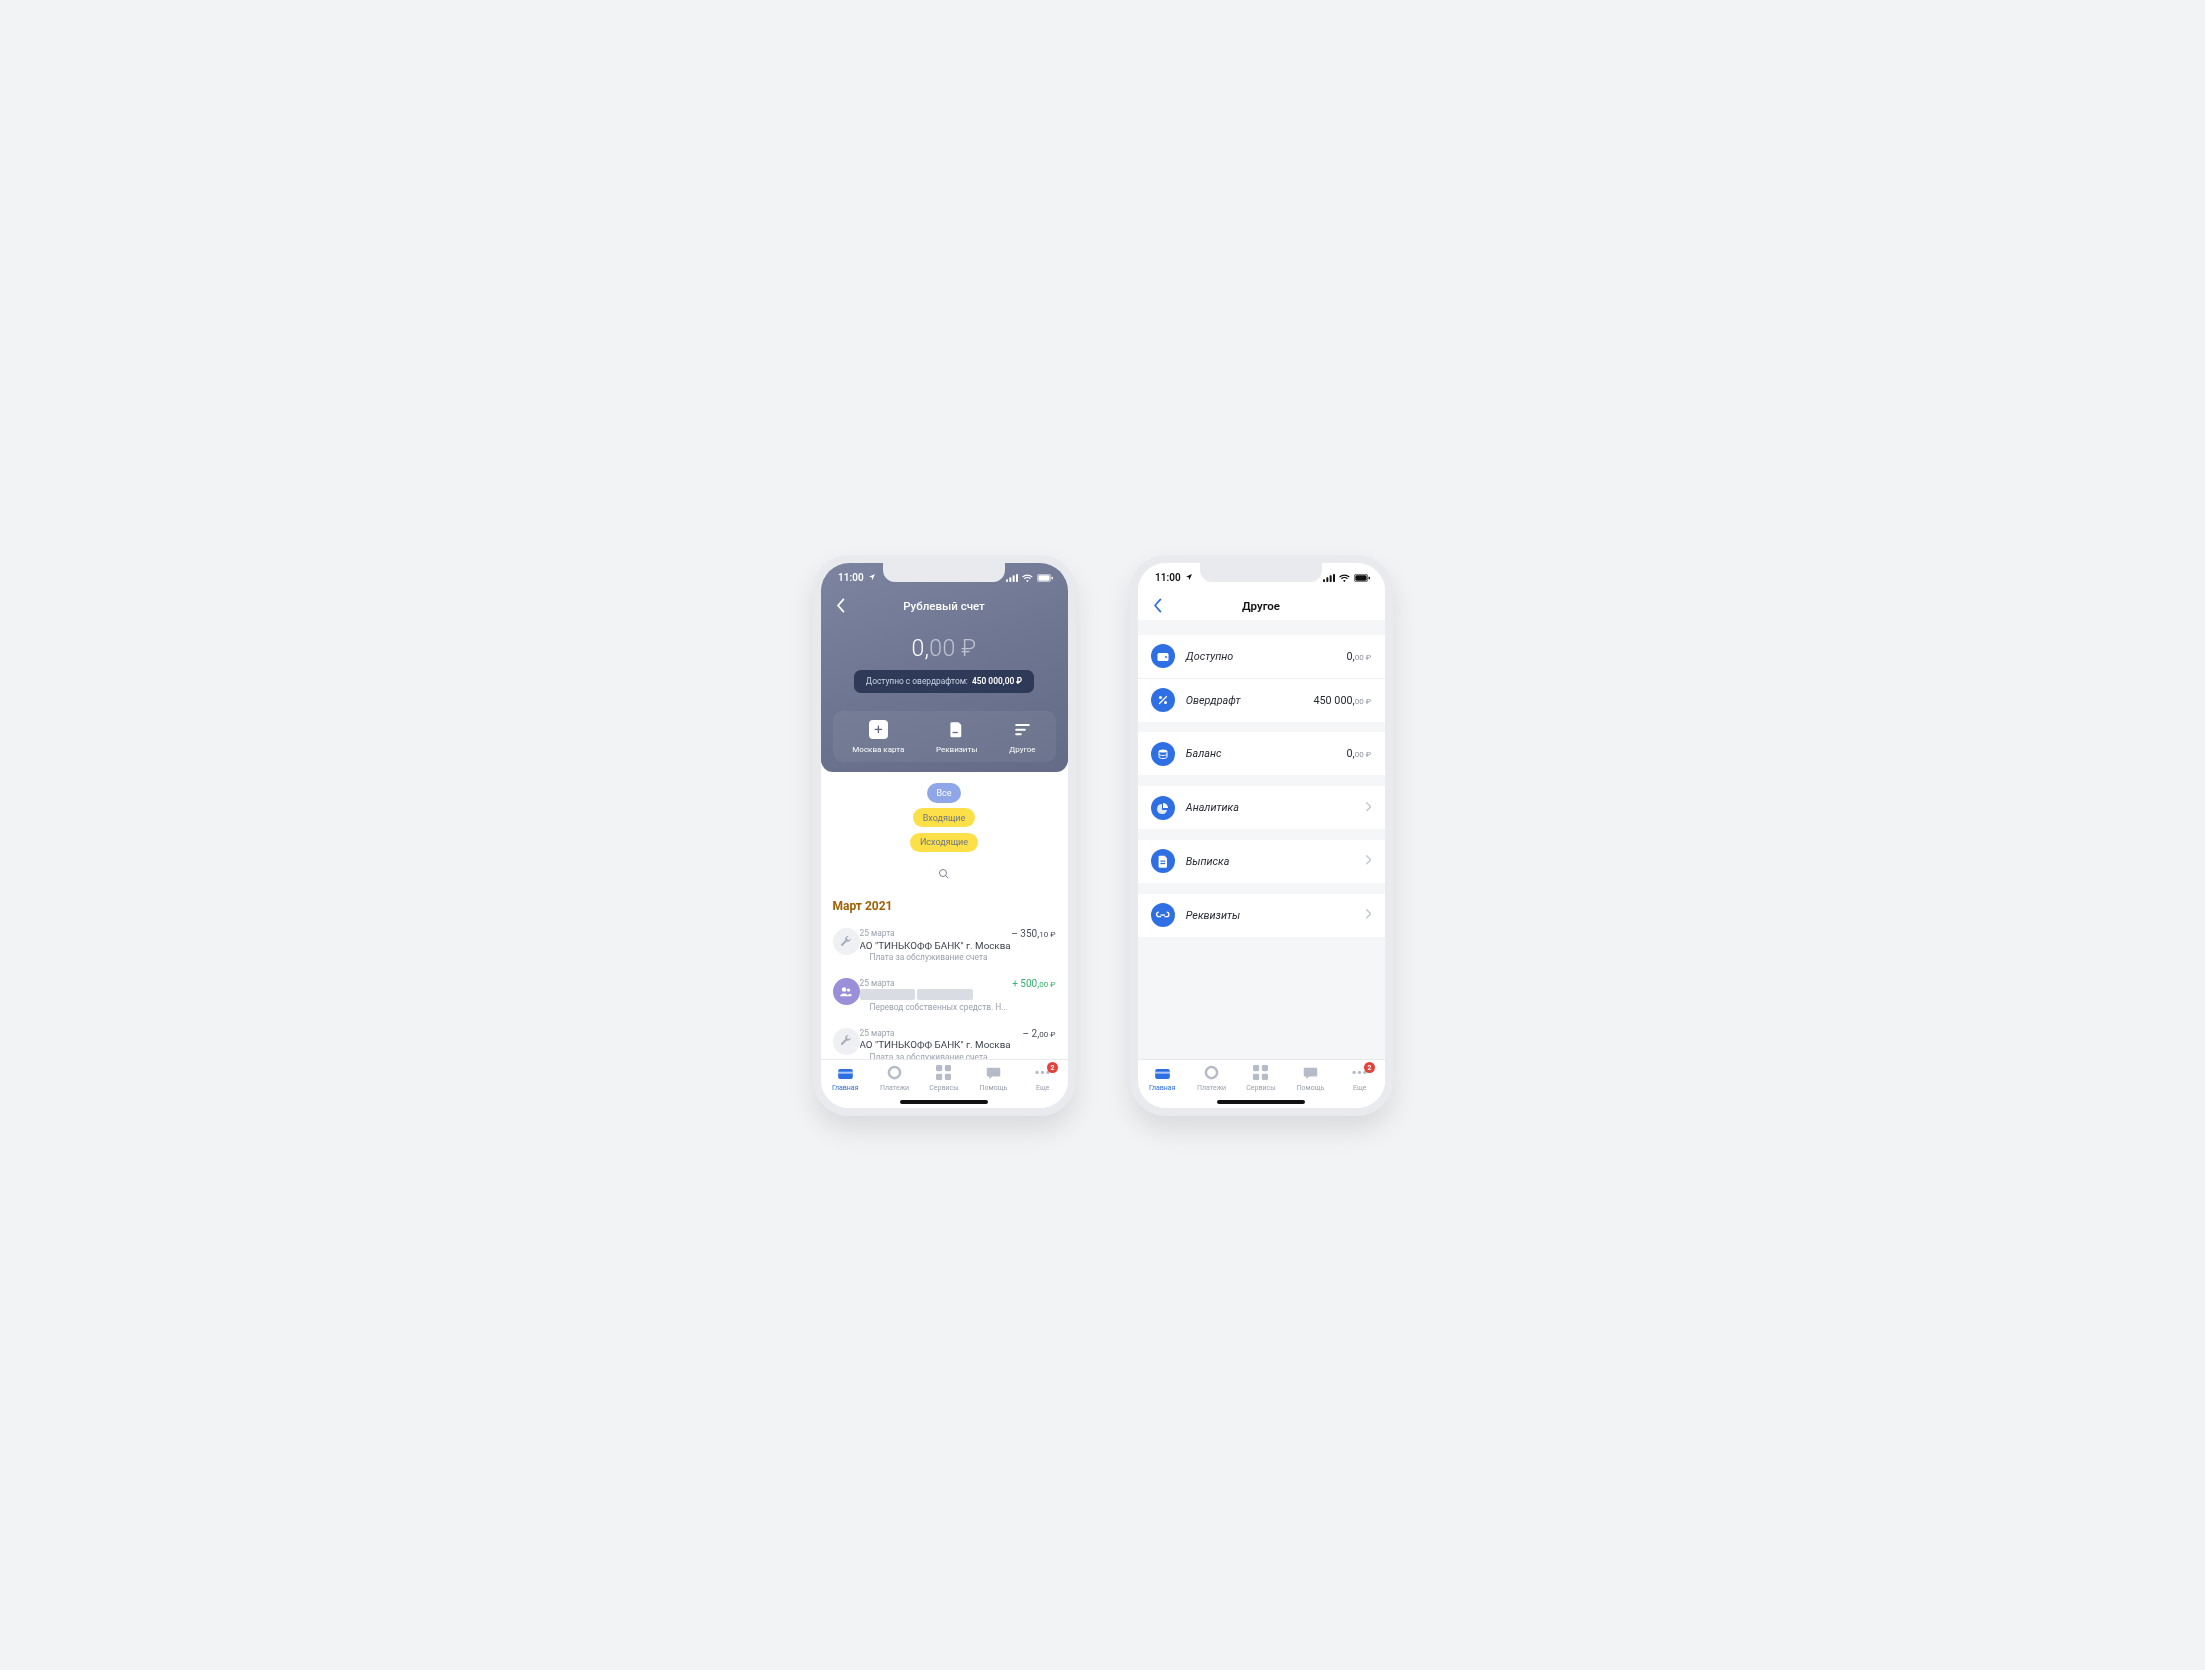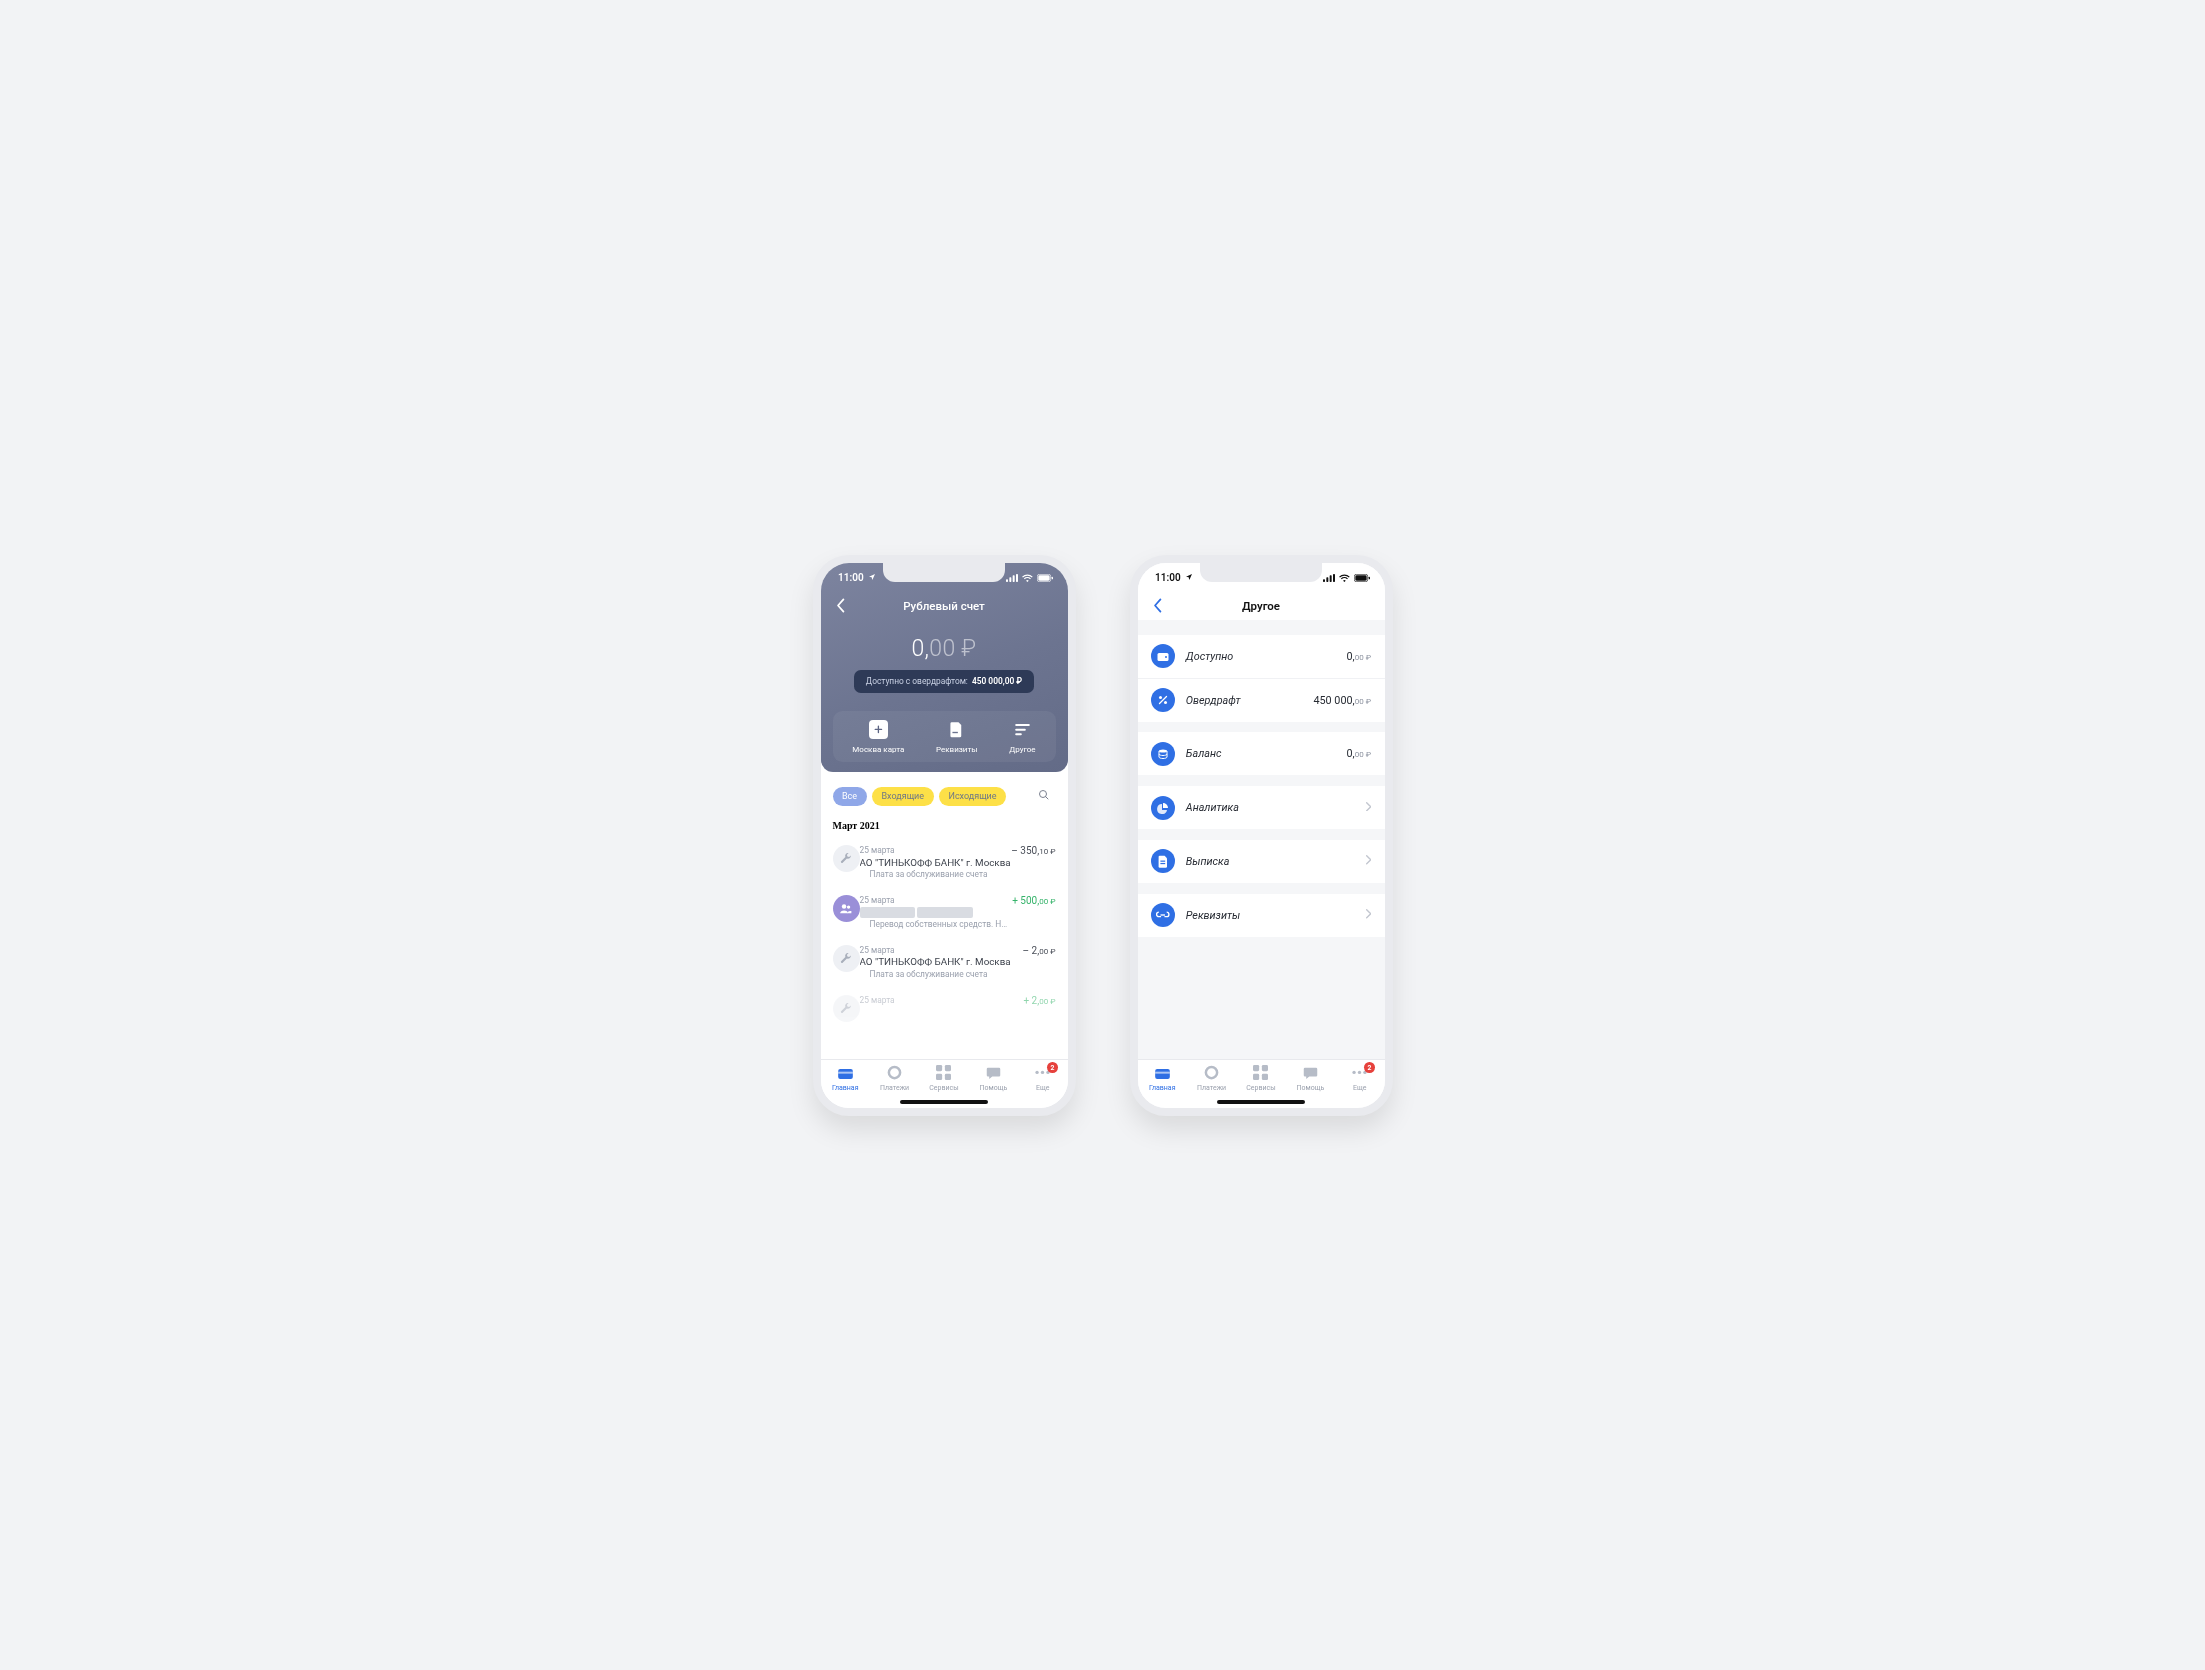--- a/index.html
+++ b/index.html
@@ -92,31 +92,31 @@
     display: flex; justify-content: space-around;
     margin: 17.6px 12px 0;
     background: rgba(255,255,255,0.06);
     border-radius: 9.5px;
     padding: 9.5px 4px 8px;
   }
   .action-item { display: flex; flex-direction: column; align-items: center; gap: 5.4px; color: #fff; font-size: 8px; }
   .action-ico { width: 19px; height: 19px; display: flex; align-items: center; justify-content: center; }
   .action-item:first-child .action-ico { background:#fff; border-radius:4px; }
   
-  .chips-row { display: flex; align-items: flex-end; gap: 5.4px; padding: 10.8px 12px 4px; }
+  .chips-row { display: flex; align-items: center; gap: 5.4px; padding: 10.8px 12px 4px; flex-direction: column; }
   .chip {
     padding: 4.7px 9.5px; border-radius: 12px; font-size: 9px;
     background: #fde047; color: #6e7786;
   }
   .chip.active { background: #8fa7e8; color: #fff; }
   .chip-spacer { flex: 1; }
   .search-ico { width: 23px; height: 23px; border-radius: 11.5px; display:flex; align-items:center; justify-content:center; }
   
   .tx-list { flex: 1; overflow: hidden; padding: 0 12px; }
-  .month-label { font-size: 10px; font-weight: 700; color: #000000; margin: 9.5px 0 6.8px; font-family: Liberation Serif, serif; }
+  .month-label { font-size: 12px; font-weight: 700; color: #a16207; margin: 9.5px 0 6.8px; }
   .tx-item { display: flex; padding: 8px 0; }
   .tx-ico { width: 27px; height: 27px; border-radius: 13.5px; background:#eef0f4; display:flex; align-items:center; justify-content:center; flex-shrink:0; }
   .tx-body { flex: 1; min-width: 0; }
   .tx-date { font-size: 8.4px; color: #9aa0ad; margin-bottom: 1.4px; }
   .tx-name { font-size: 9.8px; color: #3d424c; white-space: nowrap; overflow: hidden; text-overflow: ellipsis; }
   .tx-name.redacted span { background:#d9dce2; color:transparent; border-radius:2px; }
   .tx-desc { font-size: 8.4px; color: #9aa0ad; margin-top: 1.4px; white-space: nowrap; overflow: hidden; text-overflow: ellipsis; padding-left: 10px; }
   .tx-amount { font-size: 10px; font-weight: 400; white-space: nowrap; }
   .tx-amount .cents { font-size: 8px; }
   .amt-neg { color: #4a4f59; }

